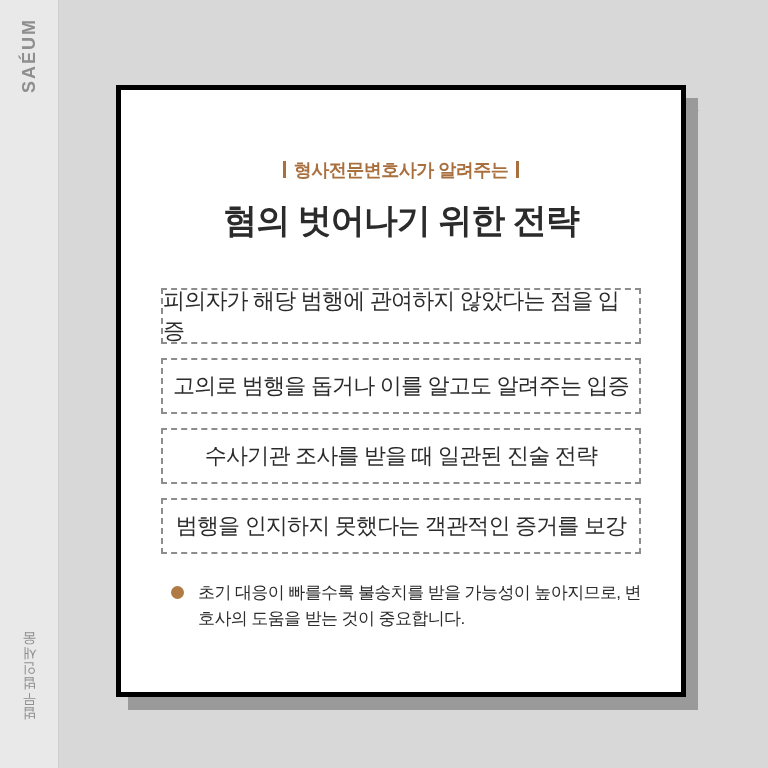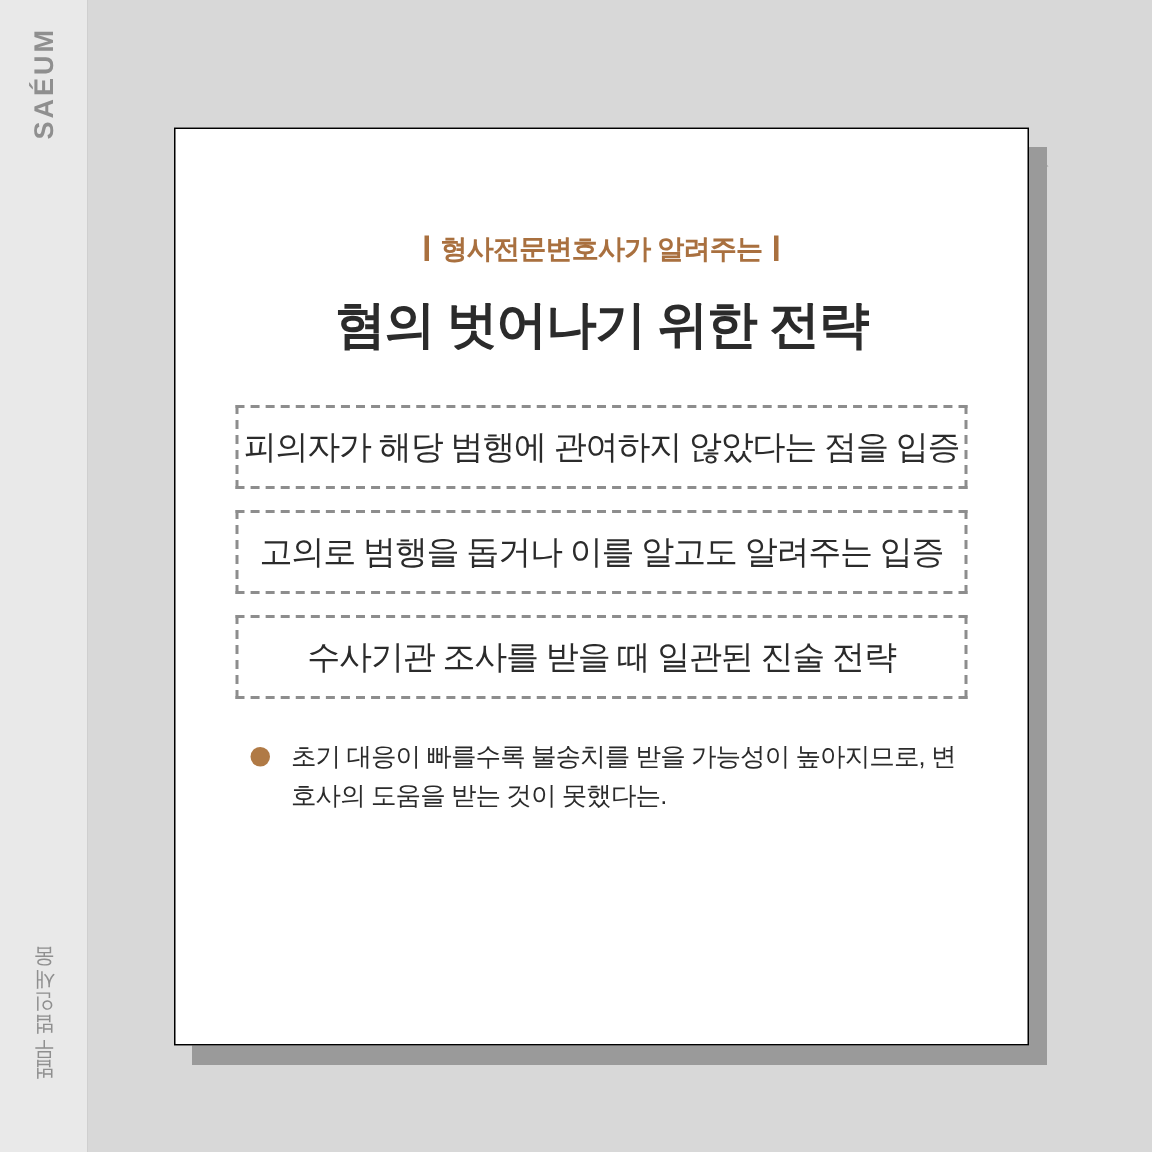--- a/index.html
+++ b/index.html
@@ -74,21 +74,21 @@
     height: 612px;
     background: #9a9a9a;
   }
   .card {
     position: absolute;
     left: 116px;
     top: 85px;
     width: 570px;
     height: 612px;
     background: #ffffff;
-    border: 1px solid #000000;
+    border: 5px solid #000000;
     box-sizing: border-box;
   }
   .card-inner {
     position: absolute;
     left: 0;
     top: 0;
     right: 0;
     bottom: 0;
     padding: 50px 40px 30px 40px;
     box-sizing: border-box;
@@ -109,21 +109,21 @@
     vertical-align: -2px;
     margin: 0 8px;
   }
   .headline {
     text-align: center;
     font-size: 34px;
     font-weight: bold;
     color: #2b2b2b;
     letter-spacing: -1px;
     margin-top: 16px;
-    margin-bottom: 30px;
+    margin-bottom: 44px;
   }
   .item {
     border: 2px dashed #8d8d8d;
     height: 56px;
     display: flex;
     align-items: center;
     justify-content: center;
     margin-bottom: 14px;
     font-size: 22px;
     color: #2b2b2b;
@@ -198,22 +198,23 @@
 
       <div class="eyebrow">
         <span class="bar"></span><span>형사전문변호사가 알려주는</span><span class="bar"></span>
       </div>
 
       <div class="headline">혐의 벗어나기 위한 전략</div>
 
       <div class="item">피의자가 해당 범행에 관여하지 않았다는 점을 입증</div>
       <div class="item">고의로 범행을 돕거나 이를 알고도 알려주는 입증</div>
       <div class="item">수사기관 조사를 받을 때 일관된 진술 전략</div>
+      <div class="item">범행을 인지하지 못했다는 객관적인 증거를 보강</div>
 
       <div class="note">
         <div class="note-dot"></div>
-        <div class="note-text">초기 대응이 빠를수록 불송치를 받을 가능성이 높아지므로, 변호사의 도움을 받는 것이 못했다는.</div>
+        <div class="note-text">초기 대응이 빠를수록 불송치를 받을 가능성이 높아지므로, 변호사의 도움을 받는 것이 중요합니다.</div>
       </div>
 
     </div>
   </div>
 
 </div>
 
 </body></html>

